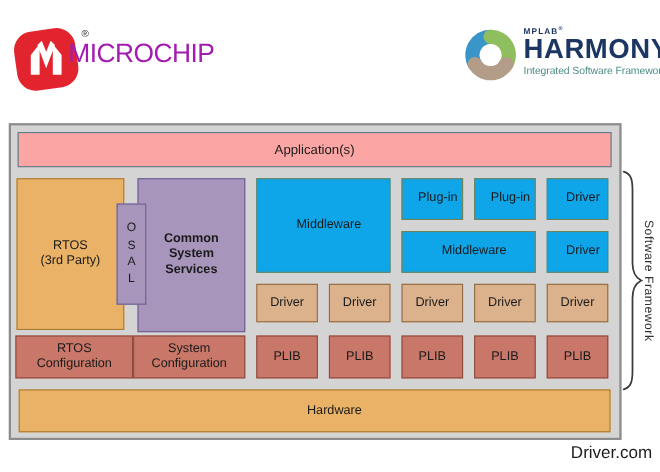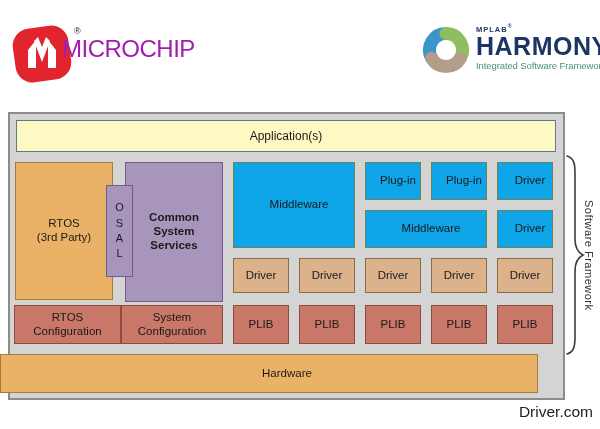--- a/index.html
+++ b/index.html
@@ -18,21 +18,21 @@
   .harmony-mplab{font-size:7.5px;font-weight:bold;color:#1c3664;letter-spacing:1px;line-height:8px;}
   .harmony-title{font-size:25px;font-weight:bold;color:#1c3664;letter-spacing:0.5px;line-height:24px;}
   .harmony-sub{font-size:9.5px;color:#4f8e86;margin-top:2px;letter-spacing:-0.1px;}
 
   
   .diagram{position:absolute;left:8px;top:112px;width:557px;height:288px;
            background:#d4d4d4;border:2px solid #8c8c8c;box-sizing:border-box;}
   .block{position:absolute;display:flex;align-items:center;justify-content:center;
          text-align:center;font-size:11.5px;line-height:1.2;color:#1a1a1a;
          white-space:pre-line;box-sizing:border-box;border:1.5px solid;}
-  .c-app   {background:#fef9c3;border-color:#5d7b89;font-size:12px;}
+  .c-app   {background:#fca5a5;border-color:#5d7b89;font-size:12px;}
   .c-orange{background:#eab266;border-color:#a97a33;}
   .c-purple{background:#a795bc;border-color:#6e5c8f;}
   .c-green {background:#0ea5e9;border-color:#718257;padding-left:10px;}
   .c-tan   {background:#dbb28c;border-color:#8f6b40;}
   .c-red   {background:#c87768;border-color:#8e4a3d;}
   .osal{font-size:11px;line-height:1.4;}
 
   
   .brace{position:absolute;left:565px;top:155px;}
   .side-label{position:absolute;left:580px;top:160px;width:18px;height:190px;
@@ -104,21 +104,21 @@
   <div class="block c-tan" style="left:365px;top:258px;width:56px;height:35px;">Driver</div>
   <div class="block c-tan" style="left:431px;top:258px;width:56px;height:35px;">Driver</div>
   <div class="block c-tan" style="left:497px;top:258px;width:56px;height:35px;">Driver</div>
 
   <div class="block c-red" style="left:233px;top:305px;width:56px;height:39px;">PLIB</div>
   <div class="block c-red" style="left:299px;top:305px;width:56px;height:39px;">PLIB</div>
   <div class="block c-red" style="left:365px;top:305px;width:56px;height:39px;">PLIB</div>
   <div class="block c-red" style="left:431px;top:305px;width:56px;height:39px;">PLIB</div>
   <div class="block c-red" style="left:497px;top:305px;width:56px;height:39px;">PLIB</div>
 
-  <div class="block c-orange" style="left:0;top:354px;width:538px;height:39px;padding-left:36px;">Hardware</div>
+  <div class="block c-orange" style="left:17px;top:354px;width:538px;height:39px;padding-left:36px;">Hardware</div>
 
   <svg class="brace" width="20" height="200" viewBox="0 0 20 200">
     <path d="M2 1 C9 3, 10 9, 10 18 L10 84 C10 92, 12 97, 18 100 C12 103, 10 108, 10 116 L10 182 C10 191, 9 197, 2 199" stroke="#3c3c3c" stroke-width="1.6" fill="none" stroke-linecap="round"></path>
   </svg>
   <div class="side-label">Software Framework</div>
 
   <div class="watermark">Driver.com</div>
 
 </div>
 

